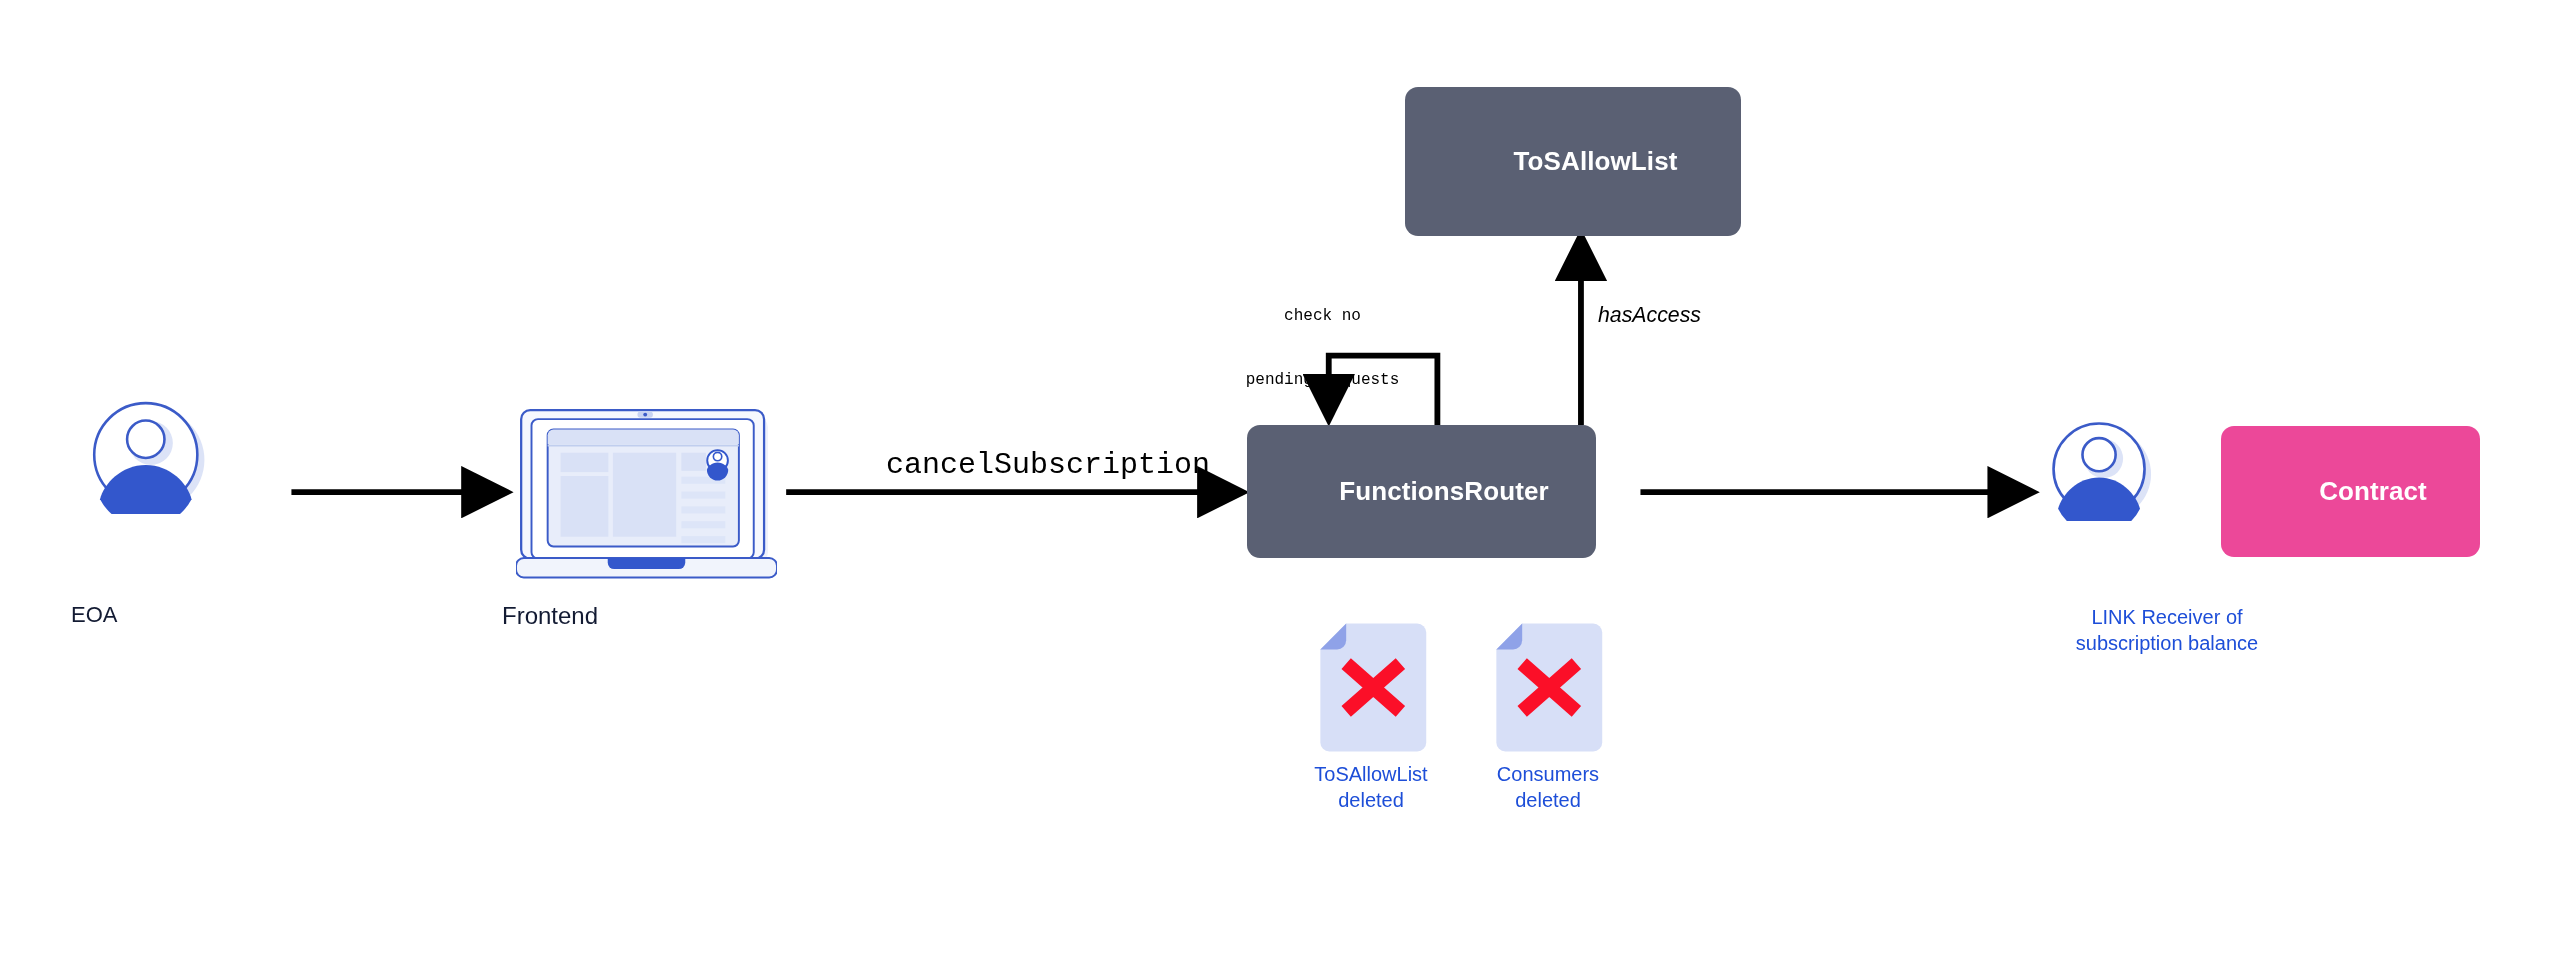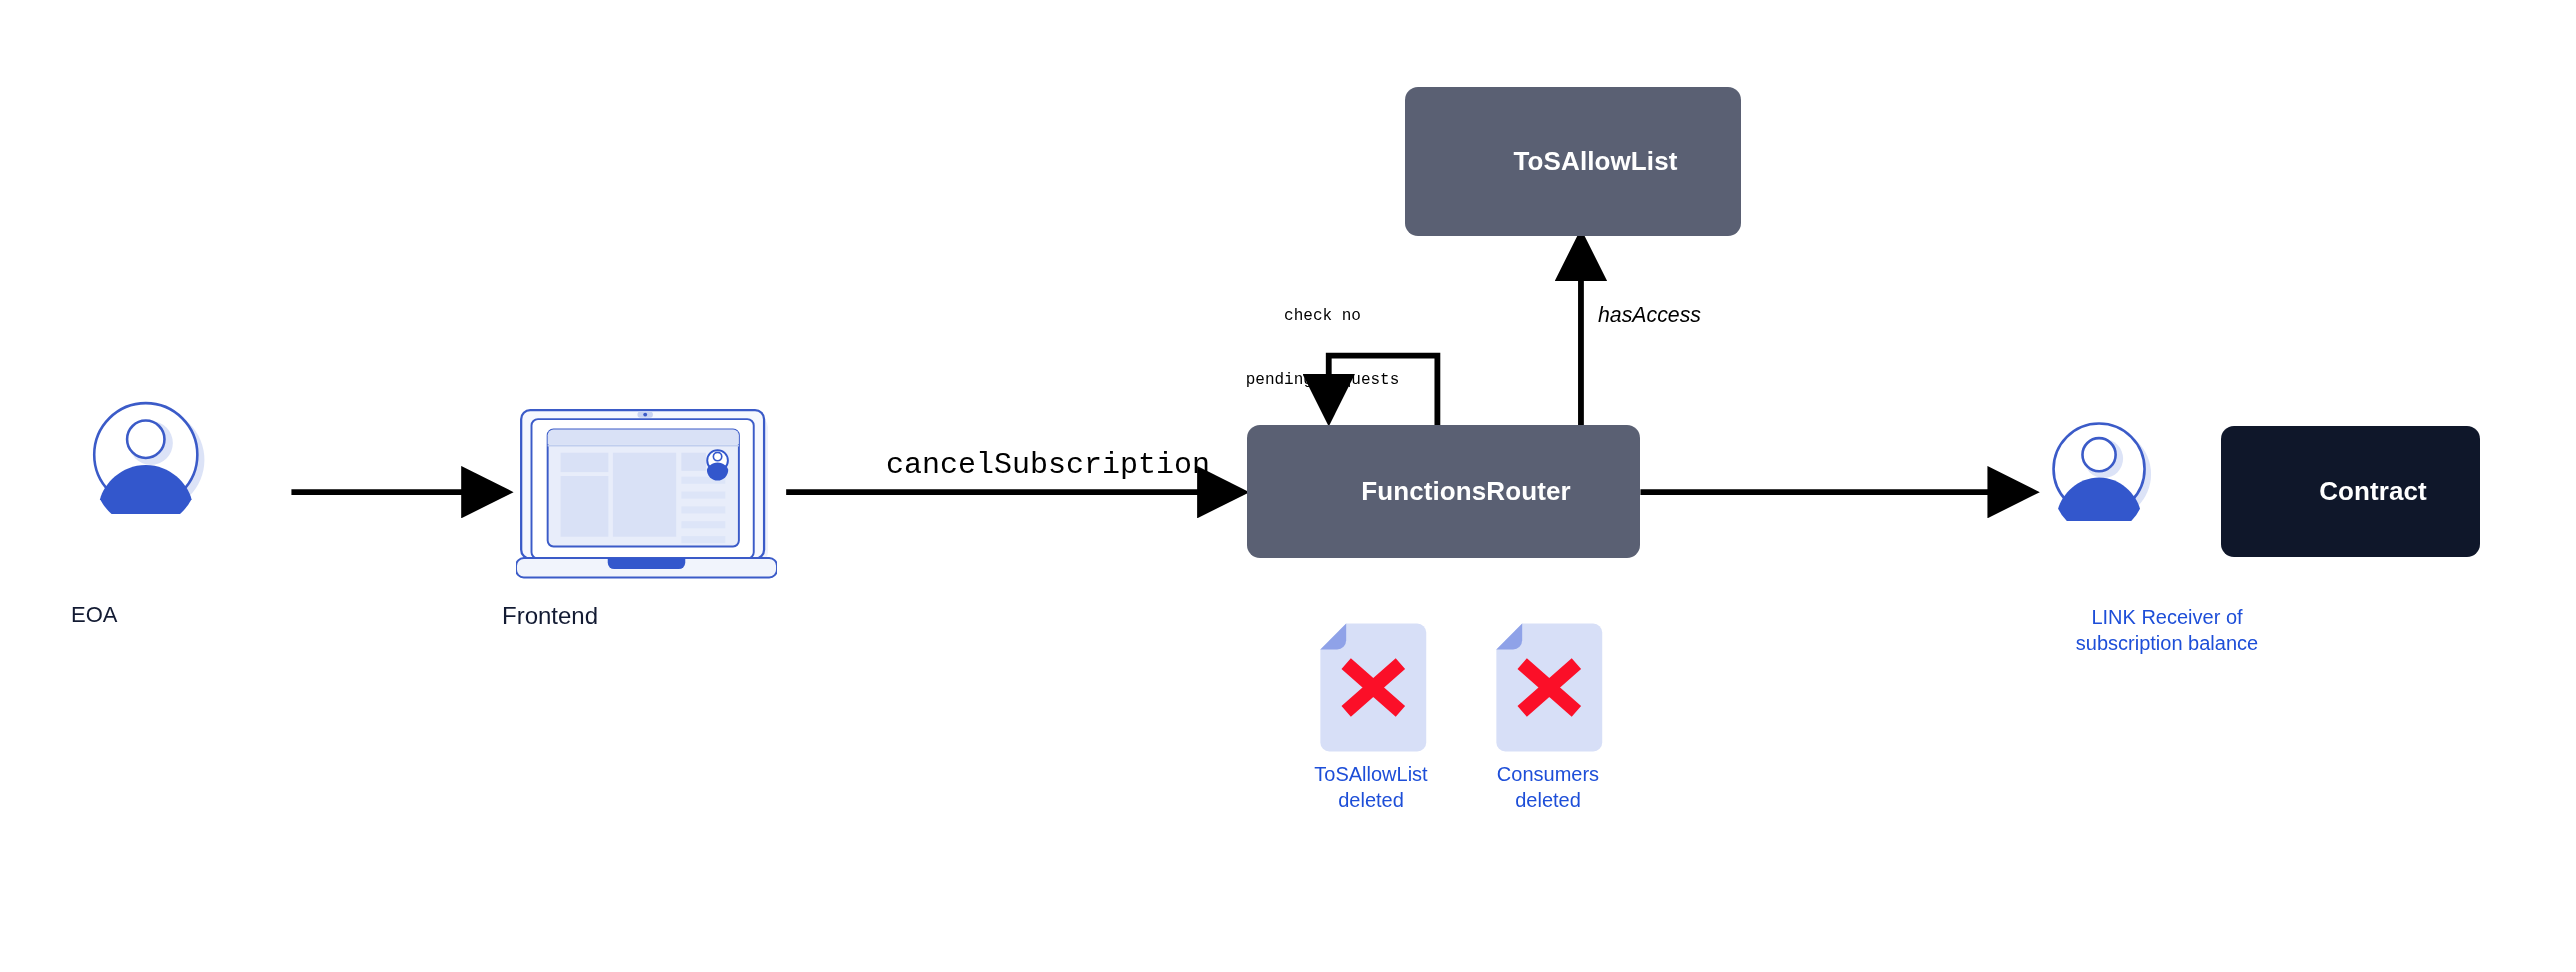--- a/index.html
+++ b/index.html
@@ -25,21 +25,21 @@
     justify-content: center;
     border-radius: 13px;
     color: #ffffff;
     font-weight: bold;
     text-align: center;
     letter-spacing: 0.1px;
     box-sizing: border-box;
     padding-left: 45px;
   }
   .node-grey { background: #5A6073; }
-  .node-navy { background: #0f172a; }
+  .node-navy { background: #ec4899; }
 
   
   .caption-bold {
     position: absolute;
     text-align: left;
     font-weight: normal;
     color: #131B33;
     font-family: "Liberation Sans", sans-serif;
     white-space: nowrap;
   }
@@ -151,21 +151,21 @@
 
     <rect x="0" y="243" width="404" height="30" rx="12" fill="#F1F4FC" stroke="#3B5BC8" stroke-width="3"></rect>
     <path d="M 142 243 h 120 v 7 a 10 10 0 0 1 -10 10 h -100 a 10 10 0 0 1 -10 -10 z" fill="#3357CC"></path>
   </svg>
   <div class="caption-bold" style="left:502px; top:602px; width:259px; font-size:24px;">Frontend</div>
 
   <div class="node-box node-grey" style="left:1405px; top:87px; width:336px; height:149px; font-size:26px;">
     <span>ToSAllowList</span>
   </div>
 
-  <div class="node-box node-grey" style="left:1247px; top:425px; width:393px; height:133px; font-size:26px;">
+  <div class="node-box node-grey" style="left:1247px; top:425px; width:349px; height:133px; font-size:26px;">
     <span>FunctionsRouter</span>
   </div>
 
   <div class="node-box node-navy" style="left:2221px; top:426px; width:259px; height:131px; font-size:26px;">
     <span>Contract</span>
   </div>
 
   <svg class="icon-abs" style="left:2049px; top:417px; width:104px; height:104px;" viewBox="0 0 160 160" xmlns="http://www.w3.org/2000/svg">
     <circle cx="87" cy="88" r="70" fill="#DCE3F7"></circle>
     <circle cx="77" cy="80" r="70" fill="#ffffff" stroke="#3B5BC8" stroke-width="4"></circle>

